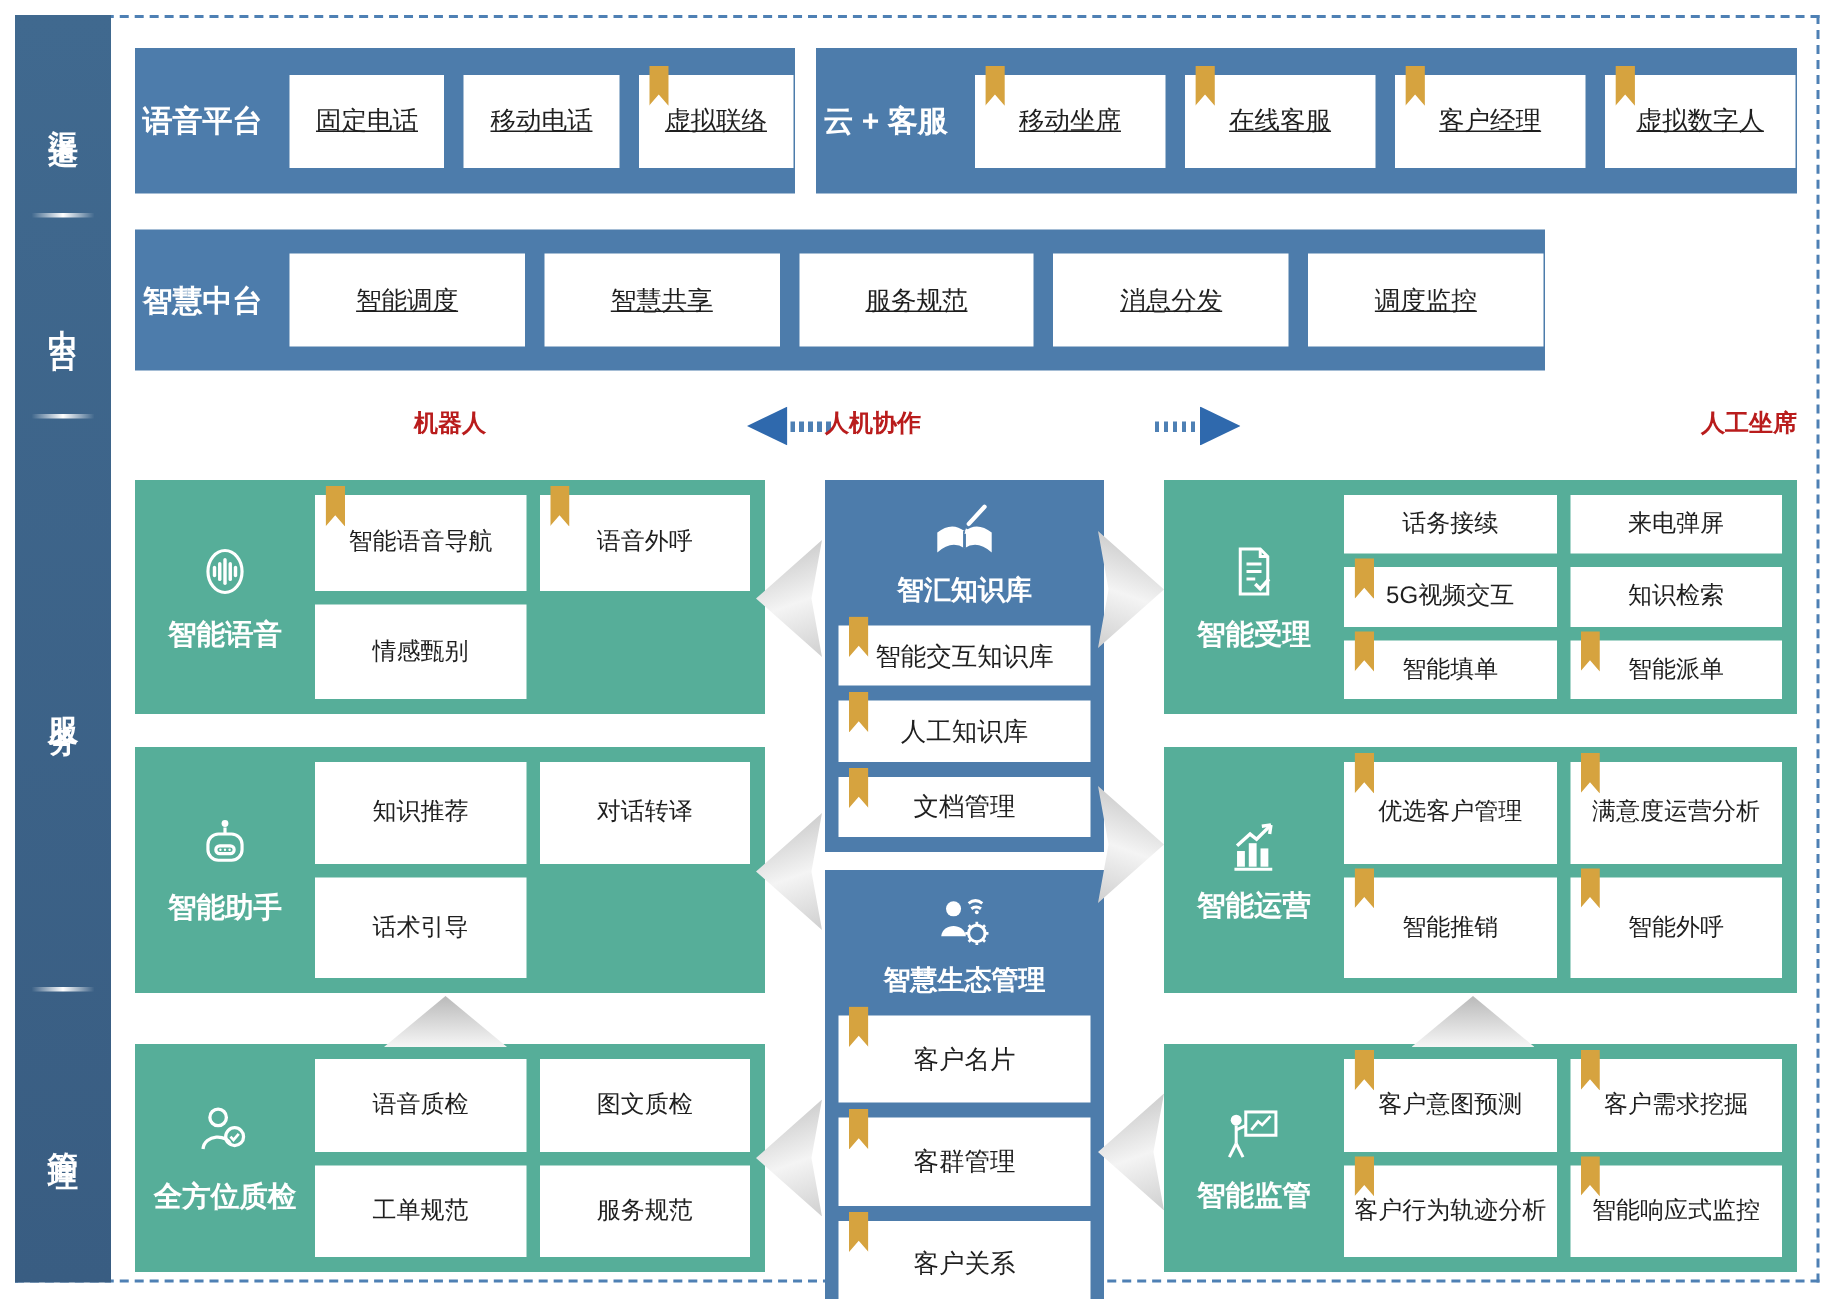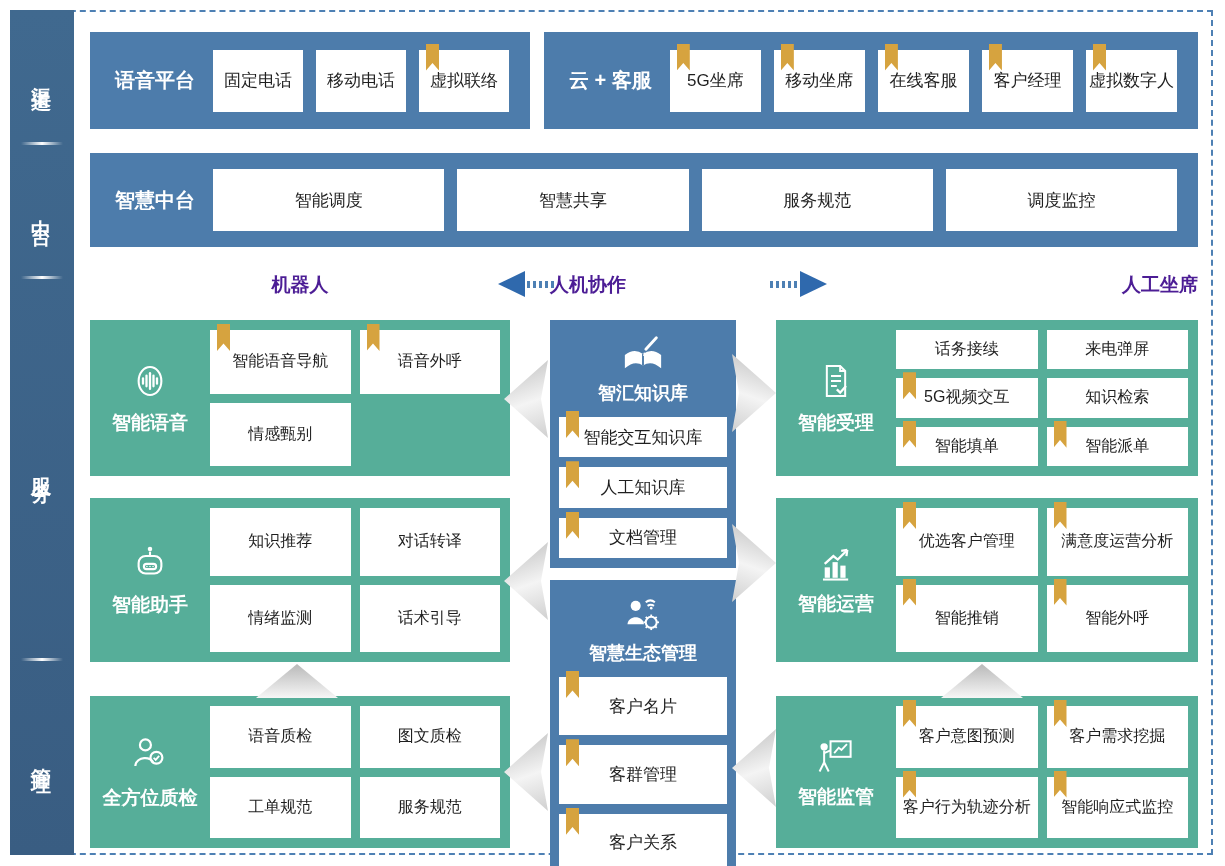--- a/index.html
+++ b/index.html
@@ -11,29 +11,29 @@
   .sidebar{position:absolute;left:-2px;top:-2px;bottom:-2px;width:64px;
            background:linear-gradient(180deg,#40698f,#395d82);
            display:flex;flex-direction:column;align-items:center;}
   .sb-sec{display:flex;align-items:center;justify-content:center;flex:0 1 auto;}
   .sb-sec span{writing-mode:vertical-rl;text-orientation:upright;
                color:#fff;font-weight:bold;font-size:20px;letter-spacing:6px;}
   .sb-div{width:42px;height:3px;flex:0 0 auto;
           background:linear-gradient(90deg,rgba(255,255,255,0),#fff,rgba(255,255,255,0));}
   
   .abs{position:absolute;}
-  .blue-panel{background:#4d7cab;display:flex;align-items:center;padding:0 21px;gap:14px;box-sizing:border-box;}
+  .blue-panel{background:#4d7cab;display:flex;align-items:center;padding:0 1px;gap:14px;box-sizing:border-box;}
   .blue-panel .ptitle{color:#fff;font-weight:bold;font-size:20px;white-space:nowrap;padding:0 4px;}
-  .blue-items{flex:1;display:flex;gap:13px;align-items:flex-start;height:62px;}
+  .blue-items{flex:1;display:flex;gap:13px;align-items:flex-start;height:62px;text-decoration:underline;}
   .witem{position:relative;background:#fff;flex:1;height:100%;display:flex;
          align-items:center;justify-content:center;font-size:17px;white-space:nowrap;}
   .bm{position:absolute;top:-6px;left:7px;width:13px;height:27px;background:#d6a33f;
       clip-path:polygon(0 0,100% 0,100% 100%,50% 72%,0 100%);}
   
-  .collab-label{font-size:19px;font-weight:bold;color:#4c1d95;white-space:nowrap;}
+  .collab-label{font-size:16px;font-weight:bold;color:#b91c1c;white-space:nowrap;}
   .barrow{display:flex;align-items:center;}
   .btri{width:27px;height:26px;background:#2f69ad;}
   .btri.l{clip-path:polygon(100% 0,0 50%,100% 100%);}
   .btri.r{clip-path:polygon(0 0,100% 50%,0 100%);}
   .bdash{width:28px;height:7px;margin:0 2px;
          background:repeating-linear-gradient(90deg,#4e80b4 0 3px,rgba(255,255,255,0) 3px 6px);}
   
   .teal-panel{background:#56ae99;display:flex;box-sizing:border-box;padding:10px 10px 10px 6px;gap:6px;}
   .tlabel{flex:0 0 108px;display:flex;flex-direction:column;align-items:center;justify-content:center;gap:8px;}
   .tlabel .ttitle{color:#fff;font-weight:bold;font-size:19px;white-space:nowrap;}
@@ -93,54 +93,53 @@
             <span class="bm"></span>
             <span>虚拟联络</span>
           </div>
         </div>
       </section>
     <section class="blue-panel" style="flex:1;" id="cloud-service">
         <span class="ptitle">云 + 客服</span>
         <div class="blue-items">
           <div class="witem ">
             <span class="bm"></span>
-            <span>5G坐席</span>
-          </div>
-          <div class="witem ">
-            <span class="bm"></span>
             <span>移动坐席</span>
           </div>
           <div class="witem ">
             <span class="bm"></span>
             <span>在线客服</span>
           </div>
           <div class="witem ">
             <span class="bm"></span>
             <span>客户经理</span>
           </div>
           <div class="witem ">
             <span class="bm"></span>
             <span>虚拟数字人</span>
           </div>
         </div>
       </section>
   </div>
 
-  <div class="abs" style="left:78px;top:141px;width:1108px;height:94px;display:flex;border-radius:31px;">
+  <div class="abs" style="left:78px;top:141px;width:940px;height:94px;display:flex;border-radius:31px;">
     <section class="blue-panel" style="flex:1;" id="middle-platform">
         <span class="ptitle">智慧中台</span>
         <div class="blue-items">
           <div class="witem ">
             <span>智能调度</span>
           </div>
           <div class="witem ">
             <span>智慧共享</span>
           </div>
           <div class="witem ">
             <span>服务规范</span>
+          </div>
+          <div class="witem ">
+            <span>消息分发</span>
           </div>
           <div class="witem ">
             <span>调度监控</span>
           </div>
         </div>
       </section>
   </div>
 
   <div class="abs" style="left:78px;top:248px;width:1108px;height:48px;">
     <span class="collab-label abs" style="left:0;width:420px;text-align:center;top:12px;">机器人</span>
@@ -202,23 +201,20 @@
               </svg>
             </span>
             <span class="ttitle">智能助手</span>
           </div>
           <div class="titems">
             <div class="witem ">
               <span>知识推荐</span>
             </div>
             <div class="witem ">
               <span>对话转译</span>
-            </div>
-            <div class="witem ">
-              <span>情绪监测</span>
             </div>
             <div class="witem ">
               <span>话术引导</span>
             </div>
           </div>
         </section>
         <section class="teal-panel" style="height: 152px; flex: 0 0 auto; margin-top: 34px;">
           <div class="tlabel">
             <span class="icon">
               <svg width="44" height="44" viewBox="0 0 48 48" fill="none" stroke="#fff" stroke-width="2.4">

